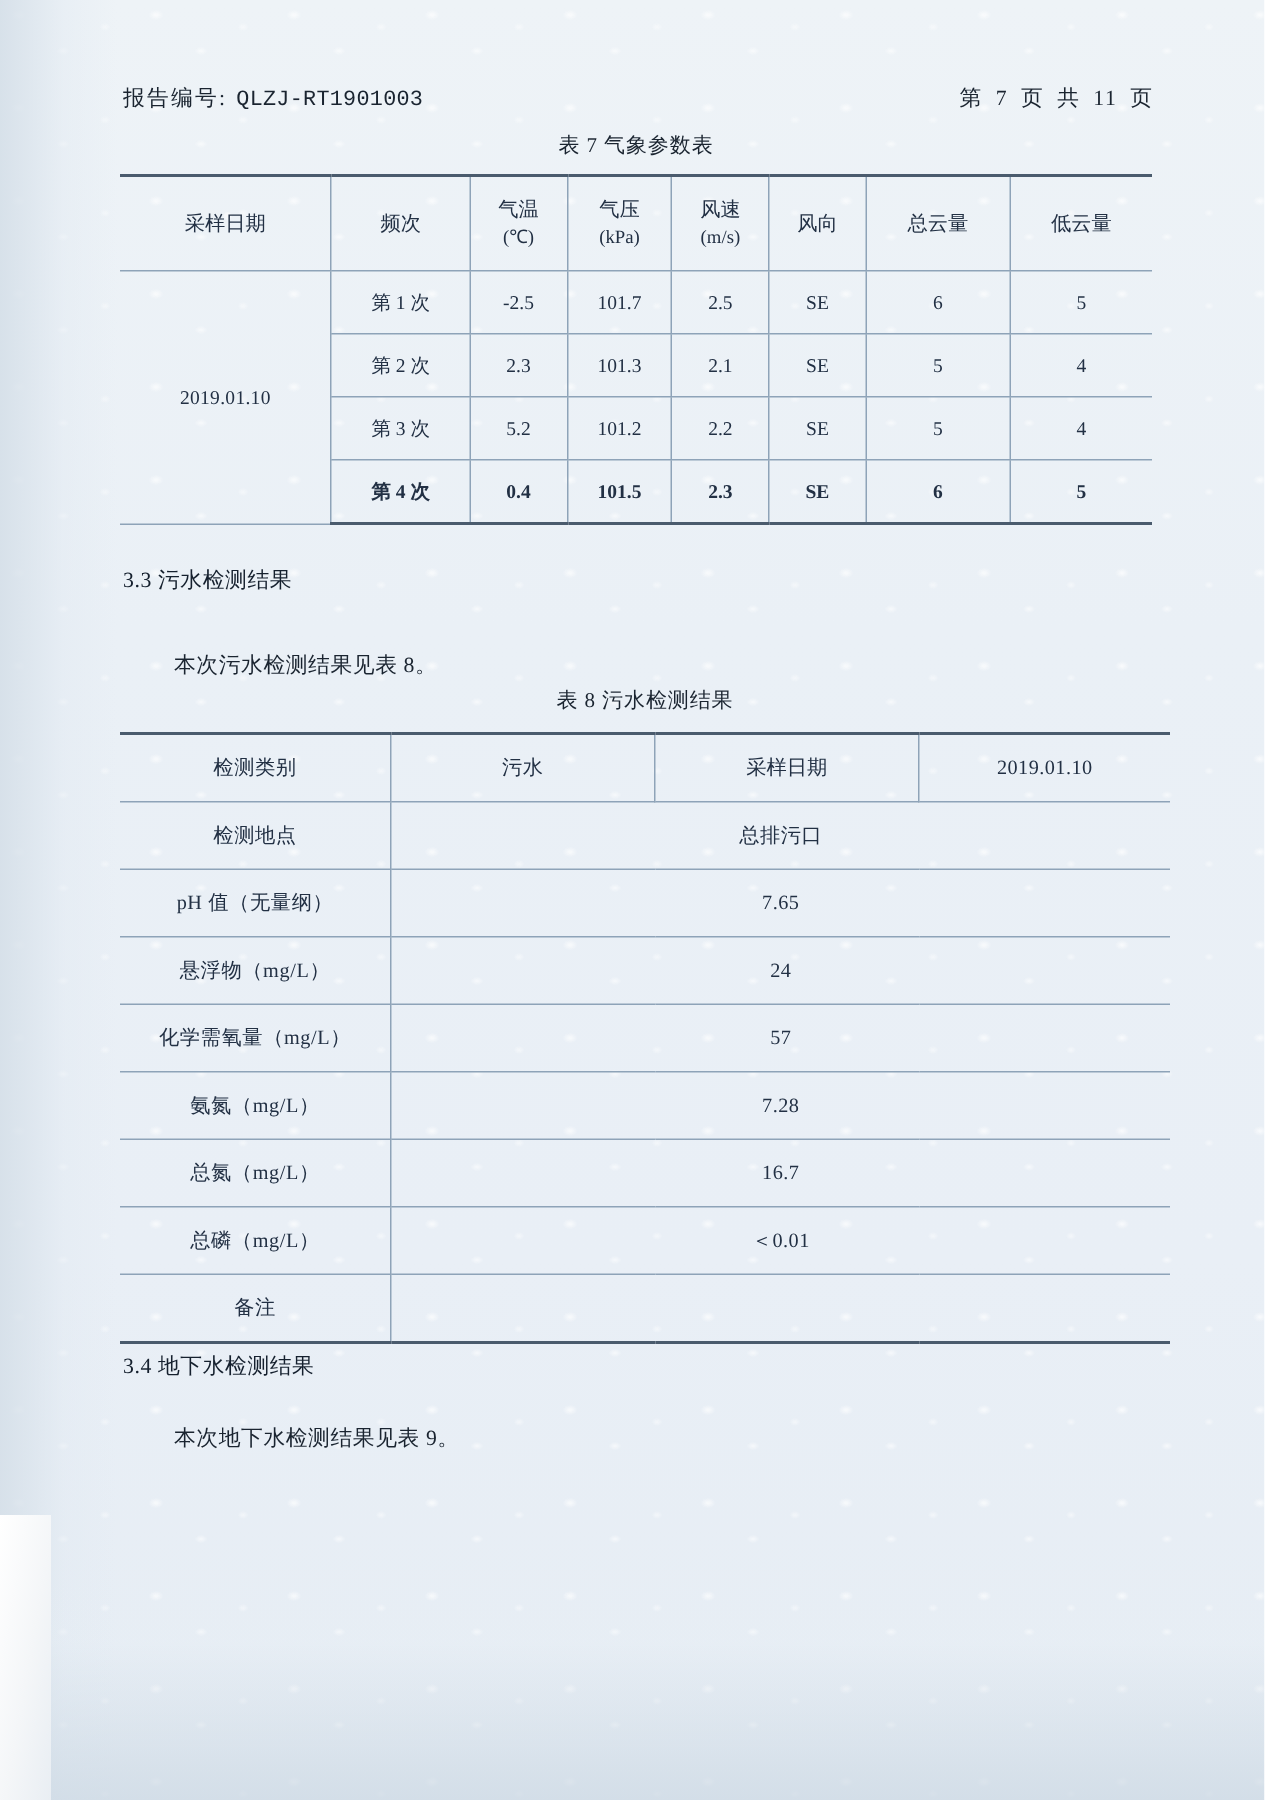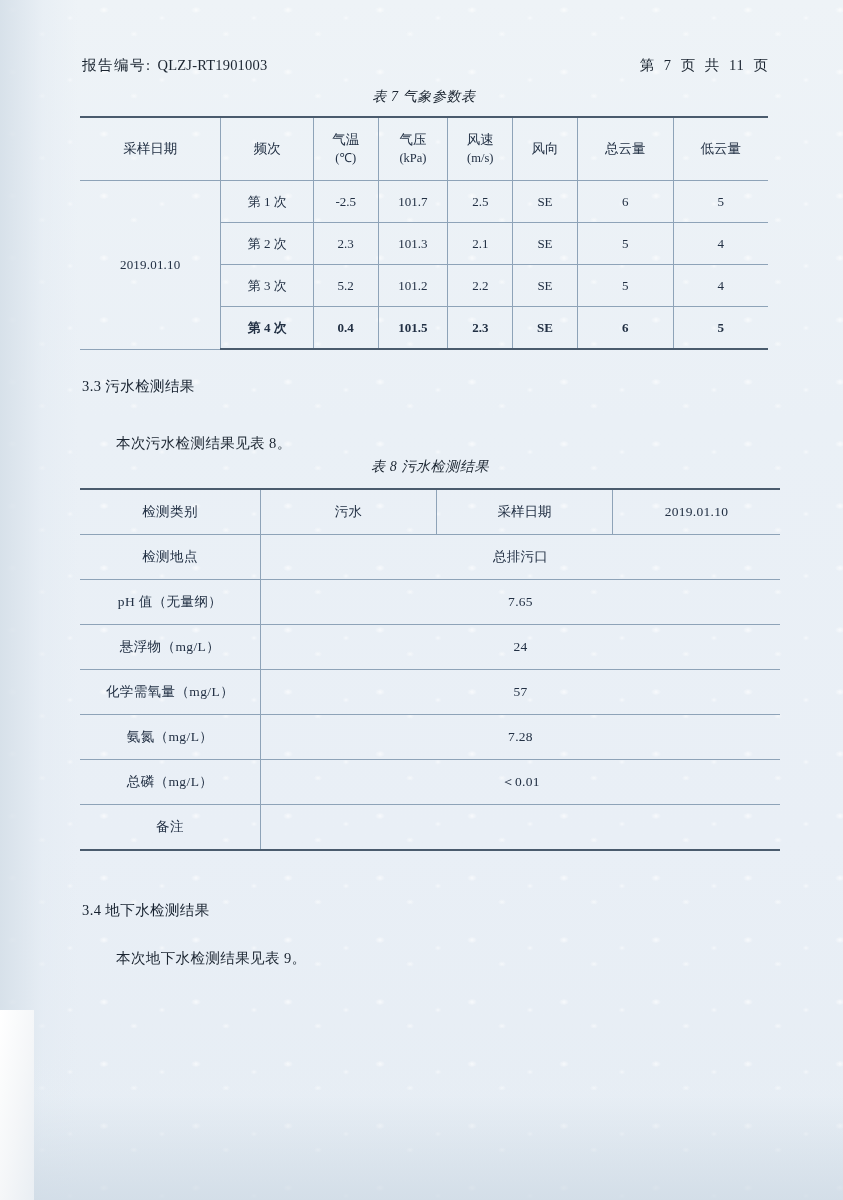--- a/index.html
+++ b/index.html
@@ -71,39 +71,38 @@
     justify-content: space-between;
     align-items: baseline;
     font-size: 14.5px;
     letter-spacing: 0.3px;
   }
   .doc-header .report-no {
     white-space: nowrap;
   }
   .doc-header .report-no .label { letter-spacing: 1.5px; }
   .doc-header .report-no .value {
-    font-family: Liberation Serif, serif;
+    font-family: Liberation Mono, monospace;
     margin-left: 6px;
     letter-spacing: 0.2px;
   }
   .doc-header .page-no {
     white-space: nowrap;
     letter-spacing: 1px;
     font-size: 14.5px;
     margin-left: 16px;
   }
   .doc-header .page-no span { margin: 0 2px; }
 
   
   .table-caption {
     text-align: center;
     font-size: 14px;
     letter-spacing: 0.6px;
     margin: 0;
-    font-style: italic;
   }
 
   
   .tbl7-wrap {
     position: absolute;
     top: 88px;
     left: 80px;
     width: 688px;
   }
   .tbl7 {
@@ -317,20 +316,24 @@
           </tr>
           <tr>
             <td class="lab">化学需氧量（mg/L）</td>
             <td class="val" colspan="3">57</td>
           </tr>
           <tr>
             <td class="lab">氨氮（mg/L）</td>
             <td class="val" colspan="3">7.28</td>
           </tr>
           <tr>
+            <td class="lab">总氮（mg/L）</td>
+            <td class="val" colspan="3">16.7</td>
+          </tr>
+          <tr>
             <td class="lab">总磷（mg/L）</td>
             <td class="val" colspan="3">＜0.01</td>
           </tr>
           <tr>
             <td class="lab">备注</td>
             <td class="val blank" colspan="3"></td>
           </tr>
         </tbody>
       </table>
     </div>

